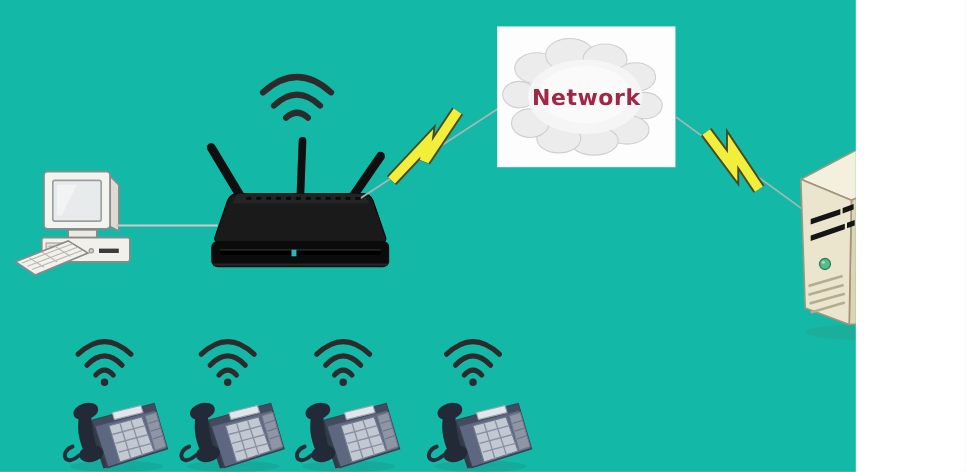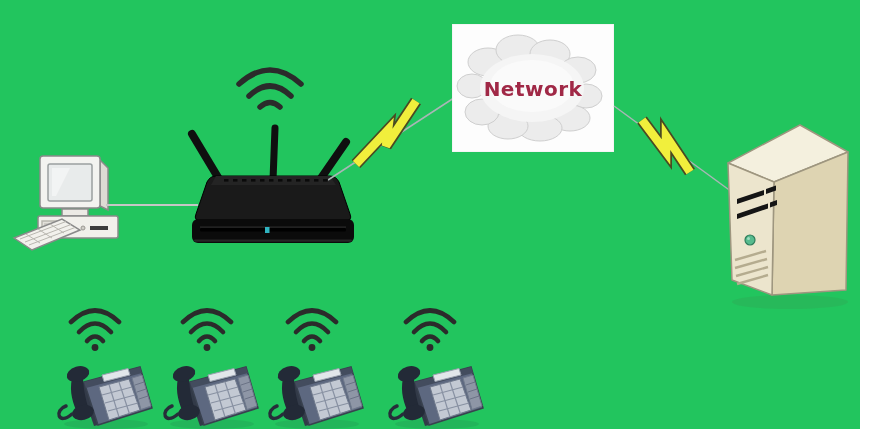--- a/index.html
+++ b/index.html
@@ -1,20 +1,20 @@
 <!DOCTYPE html>
 <html><head>
 <meta charset="utf-8">
 <style>
   html, body { margin: 0; padding: 0; background: #ffffff; }
   #stage {
     position: relative;
-    width: 860px;
+    width: 778px;
     height: 429px;
-    background: #22c55e;
+    background: #14b8a6;
     overflow: hidden;
     font-family: "DejaVu Sans", "Liberation Sans", sans-serif;
   }
   .abs { position: absolute; }
   .node svg { display: block; }
   #cable {
     position: absolute;
     left: 106px; top: 204px;
     width: 92px; height: 2px;
     background: #c6c6c6;

